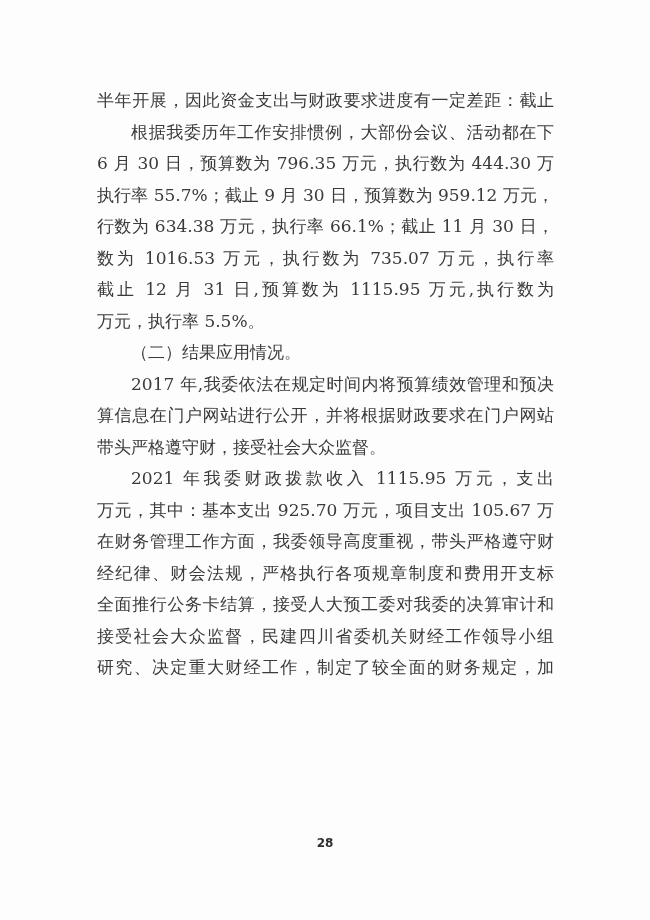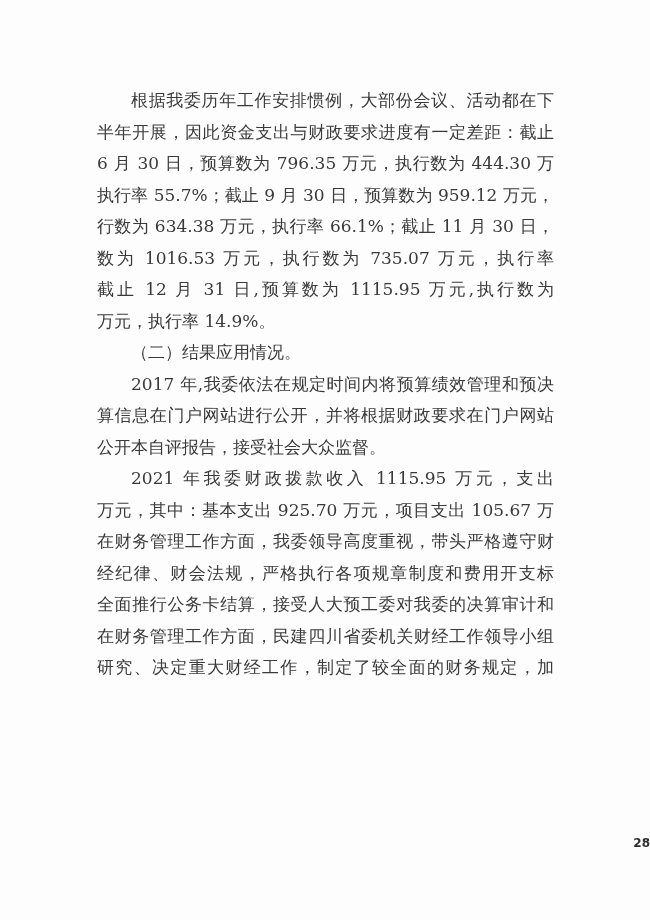--- a/index.html
+++ b/index.html
@@ -40,60 +40,60 @@
     text-align-last: left;
   }
   .line.indent {
     text-indent: 2em;
   }
   .page-number {
     position: absolute;
     left: 0;
     top: 836px;
     width: 650px;
-    text-align: right;
+    text-align: center;
     font-size: 12px;
     font-weight: 600;
     color: #2e2e2e;
     font-family: "DejaVu Sans", sans-serif;
   }
 </style>
 </head>
 <body>
 
 <div class="page">
   <div class="body-text">
 
     <div class="paragraph">
+      <p class="line">半年开展，因此资金支出与财政要求进度有一定差距：截止</p>
       <p class="line indent">根据我委历年工作安排惯例，大部份会议、活动都在下</p>
-      <p class="line">半年开展，因此资金支出与财政要求进度有一定差距：截止</p>
       <p class="line">6 月 30 日，预算数为 796.35 万元，执行数为 444.30 万元，</p>
       <p class="line">执行率 55.7%；截止 9 月 30 日，预算数为 959.12 万元，执</p>
       <p class="line">行数为 634.38 万元，执行率 66.1%；截止 11 月 30 日，预算</p>
       <p class="line">数为 1016.53 万元，执行数为 735.07 万元，执行率 72.3%；</p>
       <p class="line">截止 12 月 31 日,预算数为 1115.95 万元,执行数为 1031.37</p>
-      <p class="line para-end">万元，执行率 14.9%。</p>
+      <p class="line para-end">万元，执行率 5.5%。</p>
     </div>
 
     <div class="paragraph">
       <p class="line indent para-end">（二）结果应用情况。</p>
     </div>
 
     <div class="paragraph">
       <p class="line indent">2017 年,我委依法在规定时间内将预算绩效管理和预决</p>
       <p class="line">算信息在门户网站进行公开，并将根据财政要求在门户网站</p>
-      <p class="line para-end">公开本自评报告，接受社会大众监督。</p>
+      <p class="line para-end">带头严格遵守财，接受社会大众监督。</p>
     </div>
 
     <div class="paragraph">
       <p class="line indent">2021 年我委财政拨款收入 1115.95 万元，支出 1031.37</p>
       <p class="line">万元，其中：基本支出 925.70 万元，项目支出 105.67 万元。</p>
       <p class="line">在财务管理工作方面，我委领导高度重视，带头严格遵守财</p>
       <p class="line">经纪律、财会法规，严格执行各项规章制度和费用开支标准，</p>
       <p class="line">全面推行公务卡结算，接受人大预工委对我委的决算审计和</p>
-      <p class="line">在财务管理工作方面，民建四川省委机关财经工作领导小组</p>
+      <p class="line">接受社会大众监督，民建四川省委机关财经工作领导小组</p>
       <p class="line">研究、决定重大财经工作，制定了较全面的财务规定，加</p>
     </div>
 
   </div>
 
   <div class="page-number">28</div>
 </div>
 
 </body></html>

